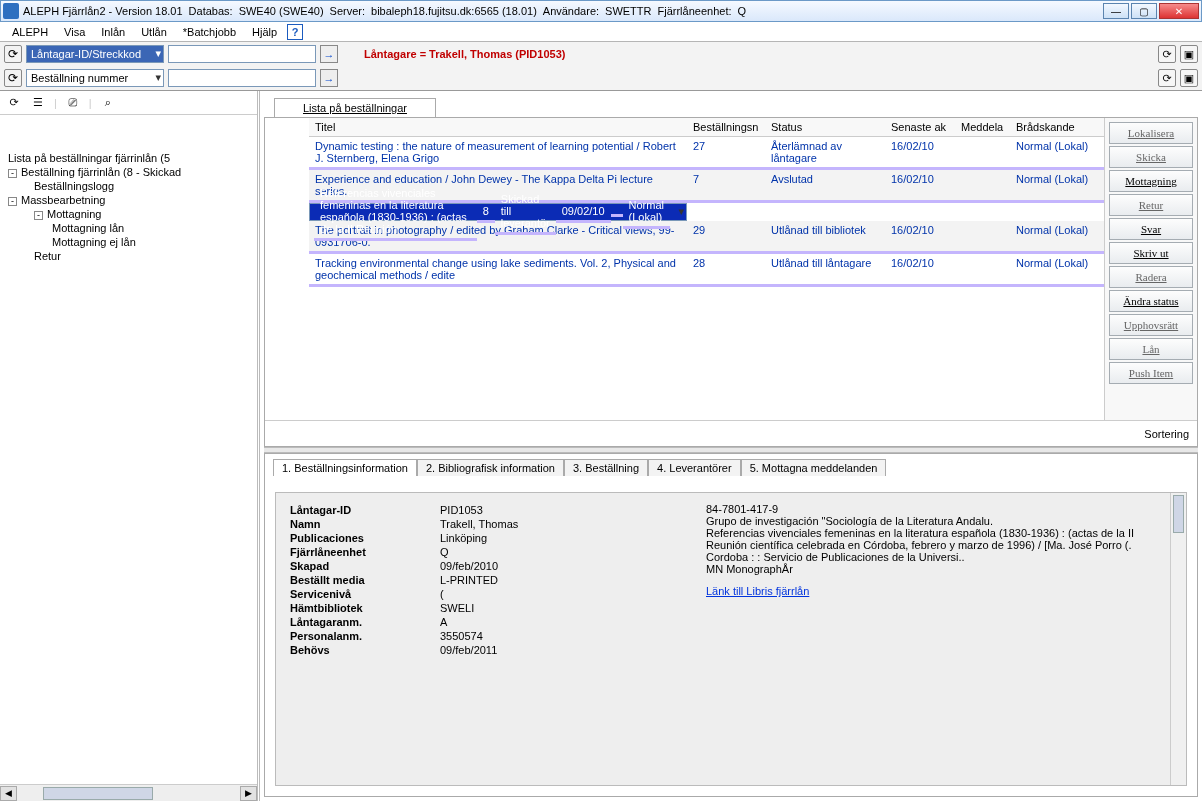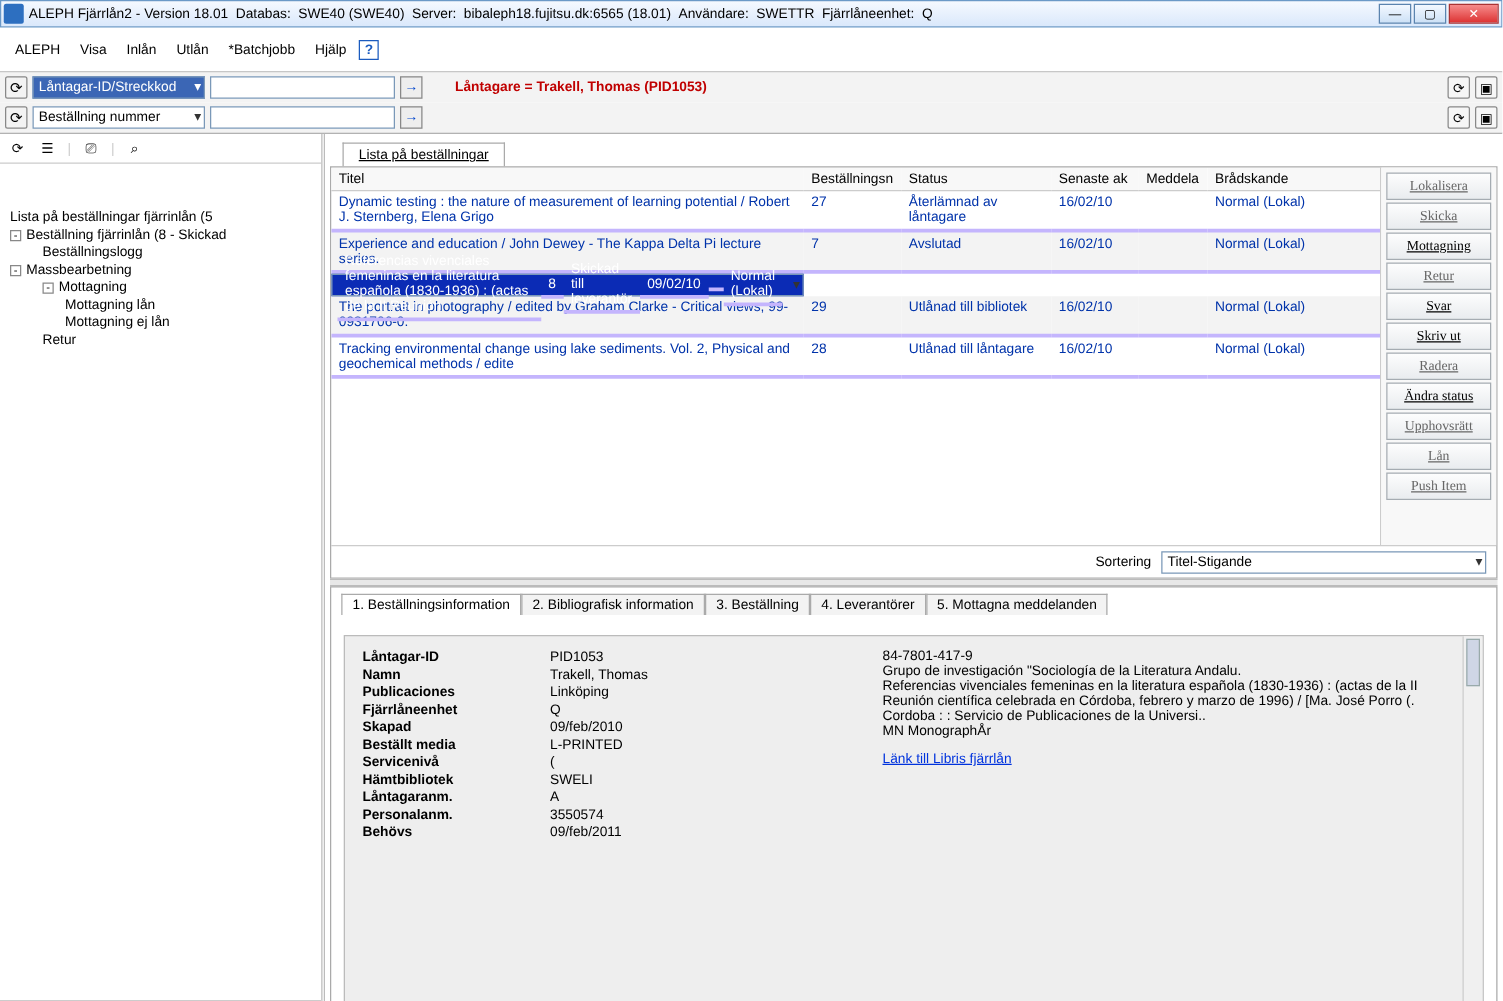--- a/index.html
+++ b/index.html
@@ -5,21 +5,21 @@
   * { box-sizing: border-box; }
   html, body { margin:0; padding:0; font-family: Tahoma, Arial, sans-serif; font-size: 11px; color:#000; background:#fff; }
   body { width:1202px; height:801px; overflow:hidden; }
   .title-bar { height:22px; background:linear-gradient(#f5f9ff,#dae8fb); border:1px solid #6b99c7; display:flex; align-items:center; padding:0 2px; }
   .title-bar .app-icon { width:16px; height:16px; background:#2d6fc0; border-radius:2px; margin-right:4px; display:inline-block; }
   .title-bar .t { flex:0 0 auto; font-weight:normal; }
   .title-bar .gap { width:6px; }
   .title-bar .spacer { flex:1; }
   .win-btn { width:26px; height:16px; border:1px solid #5b84af; margin-left:2px; background:linear-gradient(#f3f8ff,#cde1f6); display:flex; align-items:center; justify-content:center; font-size:10px; }
   .win-close { background:linear-gradient(#f68b8b,#d33); color:#fff; border-color:#a33; width:40px; }
-  .menubar { height:36px; display:flex; align-items:center; padding:0 6px; gap:4px; border-bottom:1px solid #b5b5b5; }
+  .menubar { height:20px; display:flex; align-items:center; padding:0 6px; gap:4px; border-bottom:1px solid #b5b5b5; }
   .menubar span { padding:2px 6px; }
   .help-icon { width:16px; height:16px; border:1px solid #1b5bbf; color:#1b5bbf; font-weight:bold; display:inline-flex; align-items:center; justify-content:center; }
   .search-rows { border-bottom:1px solid #999; }
   .search-row { height:24px; display:flex; align-items:center; padding:2px 4px; gap:4px; background:#f3f3f3; }
   .refresh-icon { width:18px; height:18px; border:1px solid #888; border-radius:2px; display:inline-flex; align-items:center; justify-content:center; font-size:12px; }
   .sel { height:18px; border:1px solid #7a98b8; background:#fff; padding:0 16px 0 4px; min-width:138px; position:relative; display:inline-flex; align-items:center; }
   .sel.hl { background:#3b66b5; color:#fff; }
   .sel::after { content:"▾"; position:absolute; right:2px; top:1px; color:#333; }
   .sel.hl::after { color:#fff; }
   .txt-in { height:18px; border:1px solid #7a98b8; background:#fff; padding:1px 3px; flex:0 0 148px; }
@@ -38,24 +38,24 @@
   .tree .lbl { }
   .tree .bold { font-weight:normal; }
   .tree .child { padding-left:28px; }
   .tree .child2 { padding-left:46px; }
   .hscroll { height:17px; border-top:1px solid #ccc; background:#efefef; display:flex; align-items:center; }
   .hscroll .arrow { width:17px; height:15px; border:1px solid #aaa; background:#e2e2e2; text-align:center; line-height:13px; font-size:9px;}
   .hscroll .track { flex:1; height:15px; background:#eee; position:relative; }
   .hscroll .thumb { position:absolute; left:26px; top:1px; width:110px; height:13px; background:#cfd6e6; border:1px solid #9aa; }
   .right-pane { flex:1; display:flex; flex-direction:column; padding:2px 4px 4px 4px; }
   .tab-row { height:24px; display:flex; align-items:flex-end; padding-left:10px; }
-  .tab { border:1px solid #aaa; border-bottom:none; background:#f3f3f3; padding:3px 12px; font-size:11px; }
+  .tab { border:1px solid #aaa; border-bottom:none; background:#f3f3f3; padding:3px 28px; font-size:11px; }
   .tab.active { background:#fff; text-decoration:underline; }
   .upper { border:1px solid #aaa; flex:0 0 330px; display:flex; flex-direction:column; }
-  .grid-wrap { flex:1; display:flex; }
+  .grid-wrap { flex:1; display:flex;margin-left:44px; }
   .grid { flex:1; overflow:hidden; border-right:1px solid #ccc; }
   table.data { width:100%; border-collapse:collapse; table-layout:fixed; }
   table.data th { text-align:left; font-weight:normal; background:#f8f8f8; border-bottom:1px solid #ccc; padding:3px 6px; position:sticky; top:0; }
   table.data td { padding:3px 6px; border-bottom:3px solid #c4b5fd; vertical-align:top; }
   table.data tr.blue td, table.data tr.blue a { color:#0033aa; }
   table.data tr.alt { background:#f3f3f3; }
   table.data tr.sel { background:#0b2bb5; color:#fff; }
   table.data tr.sel td { color:#fff; }
   .side-buttons { width:92px; padding:4px; display:flex; flex-direction:column; gap:2px; background:#f8f8f8; }
   .side-buttons button { height:22px; border:1px solid #a5acb2; background:linear-gradient(#fdfdfd,#e9ecef); font: 11px Tahoma; color:#666; text-decoration:underline; cursor:pointer; }
@@ -251,23 +251,20 @@
           <button class="enabled">Skriv ut</button>
           <button>Radera</button>
           <button class="enabled">Ändra status</button>
           <button>Upphovsrätt</button>
           <button>Lån</button>
           <button>Push Item</button>
         </div>
       </div>
       <div class="sort-row">
         <span>Sortering</span>
-        <div class="sel">
-            <span>Titel-Stigande</span>
-          </div>
       </div>
     </div>
 
     <div class="splitter"></div>
 
     <div class="lower">
       <div class="subtabs">
         <div class="st active">1. Beställningsinformation</div>
         <div class="st">2. Bibliografisk information</div>
         <div class="st">3. Beställning</div>

